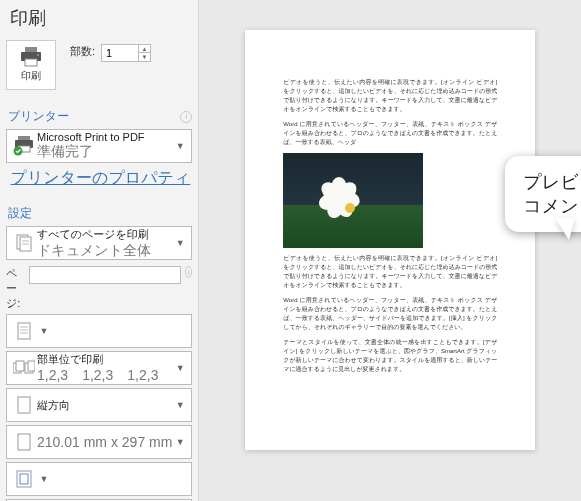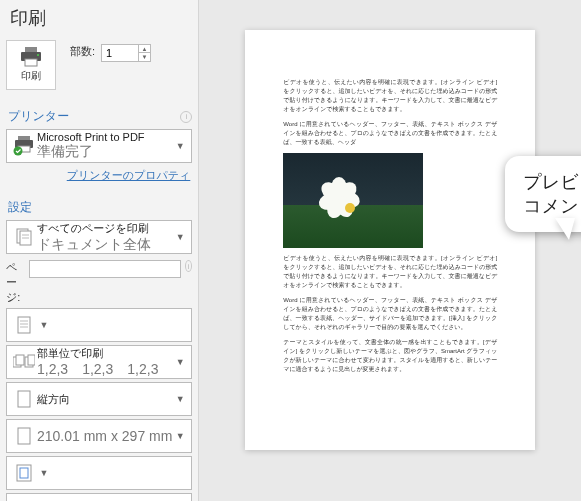--- a/index.html
+++ b/index.html
@@ -18,21 +18,21 @@
   .spinner .btns div { width: 12px; height: 9px; border-left: 1px solid #bbb; display: flex; align-items: center; justify-content: center; font-size: 6px; color: #666; cursor: pointer; }
   .spinner .btns div:first-child { border-bottom: 1px solid #bbb; }
   .section-h { color: #3473b9; font-size: 12px; margin: 8px 0 4px 2px; display: flex; align-items: center; }
   .info-icon { width: 12px; height: 12px; border: 1px solid #c9c9c9; border-radius: 50%; font-size: 8px; color: #bbb; display: inline-flex; align-items: center; justify-content: center; margin-left: auto; }
   .dd { border: 1px solid #bbb; background: #fff; display: flex; align-items: center; padding: 4px 4px; margin-bottom: 3px; cursor: pointer; min-height: 34px; }
   .dd .ic { width: 26px; display: flex; align-items: center; justify-content: center; flex-shrink: 0; }
   .dd .txt { flex: 1; overflow: hidden; }
   .dd .l1 { color: #222; font-size: 11px; white-space: nowrap; overflow: hidden; text-overflow: ellipsis; }
   .dd .l2 { color: #777; font-size: 14px; white-space: nowrap; overflow: hidden; text-overflow: ellipsis; }
   .dd .chev { width: 14px; color: #666; font-size: 9px; text-align: center; flex-shrink: 0; }
-  .link { color: #3473b9; font-size: 11px; text-decoration: underline; cursor: pointer; text-align: right; display: block; margin: 2px 2px 8px 0; }
+  .link { color: #3473b9; font-size: 16px; text-decoration: underline; cursor: pointer; text-align: right; display: block; margin: 2px 2px 8px 0; }
   .page-row { display: flex; margin: 3px 0; }
   .page-row label { margin-right: 4px; color: #333; }
   .page-row input { flex: 1; border: 1px solid #bbb; height: 18px; padding: 0 4px; font-size: 11px; }
   .page-row .info-icon { margin-left: 4px; }
   .preview { flex: 1; background: #e9e9e9; padding: 30px 46px; position: relative; display: flex; justify-content: center; align-items: flex-start; }
   .page { width: 290px; height: 420px; background: #fff; box-shadow: 0 1px 6px rgba(0,0,0,0.2); padding: 48px 38px; font-size: 6px; color: #333; line-height: 1.5; }
   .page p { margin-bottom: 6px; text-align: justify; }
   .photo { width: 140px; height: 95px; background: linear-gradient(to bottom, #1a2830 0%, #24353d 55%, #2b5a2e 55%, #1c4a1f 100%); margin: 6px 0; position: relative; }
   .flower { position: absolute; left: 48px; top: 34px; }
   .petal { position: absolute; width: 16px; height: 22px; background: #f8f9f4; border-radius: 50% 50% 50% 50%; }

